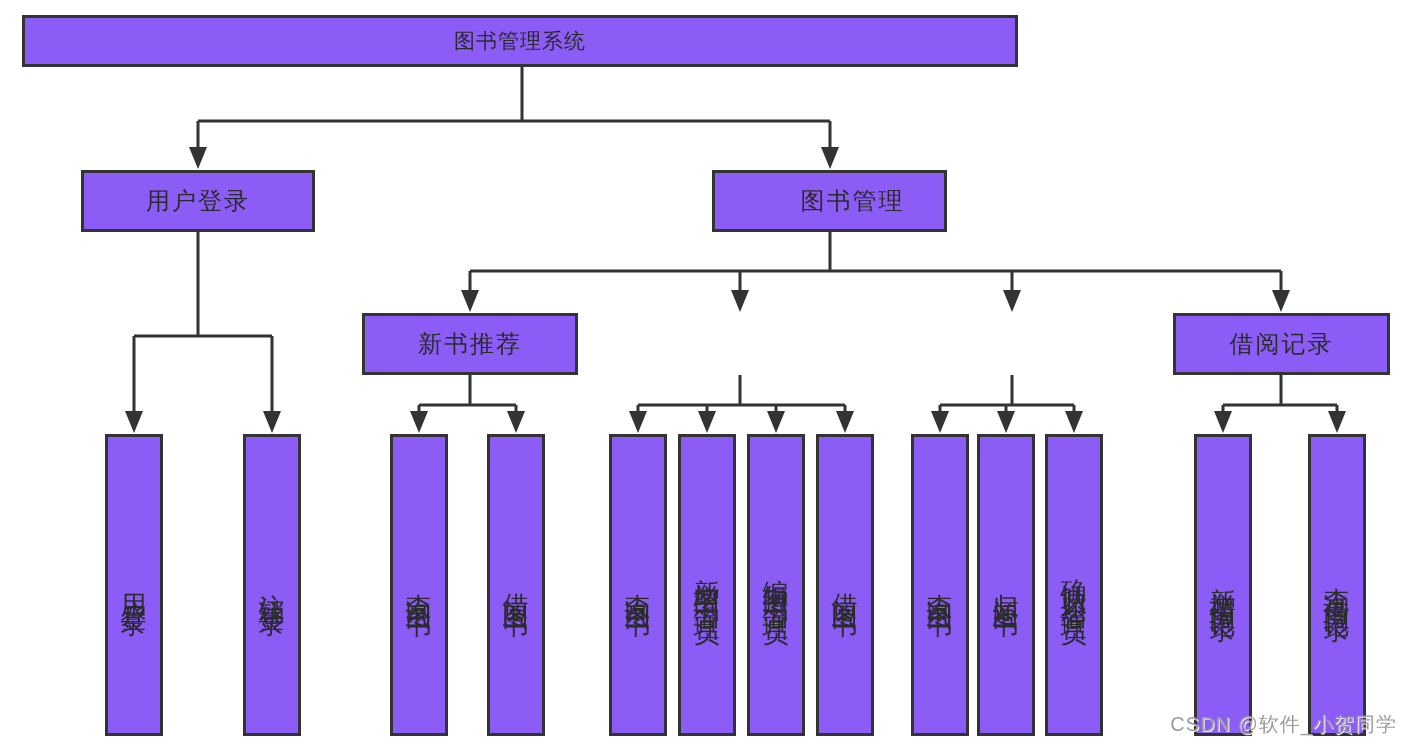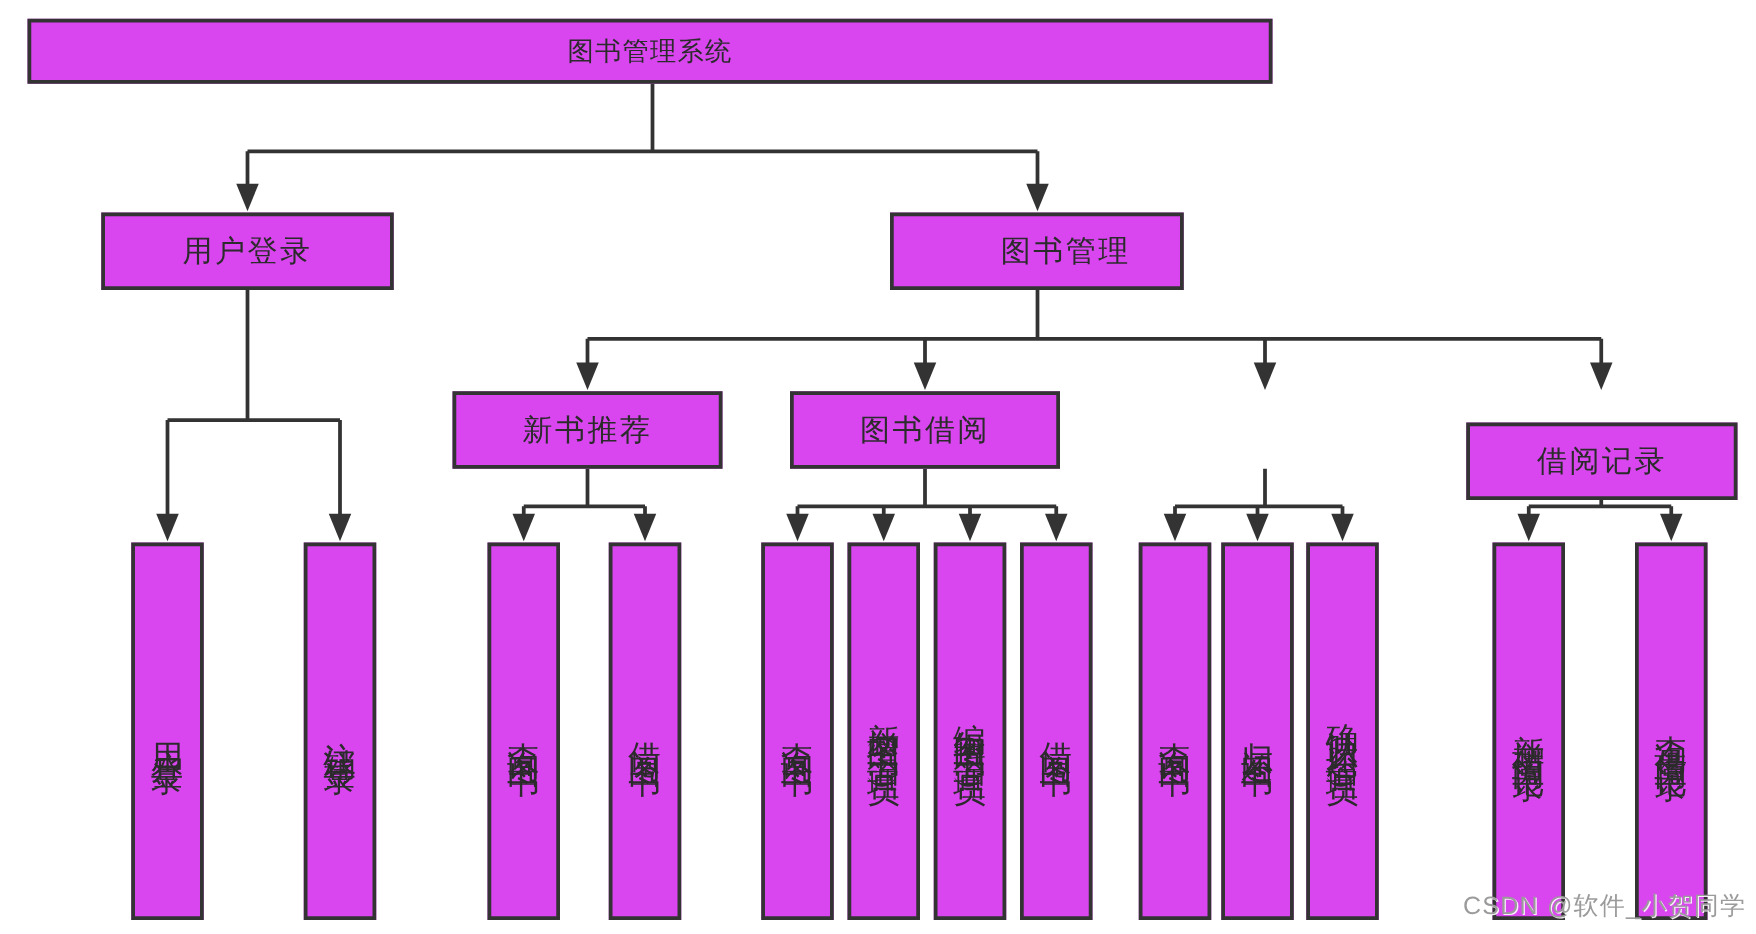--- a/index.html
+++ b/index.html
@@ -14,21 +14,21 @@
   svg.connectors {
     position: absolute;
     left: 0; top: 0;
     width: 1405px; height: 747px;
     z-index: 1;
   }
   .box {
     position: absolute;
     box-sizing: border-box;
     border: 3px solid #333333;
-    background: #d946ef;
+    background: #8b5cf6;
     color: #2b2b2b;
     display: flex;
     align-items: center;
     justify-content: center;
     z-index: 2;
   }
   .root-box  { font-size: 21px; letter-spacing: 1px; }
   .h-label   { font-size: 24px; letter-spacing: 2px; }
   .leaf .vtext {
     writing-mode: vertical-rl;
@@ -84,22 +84,21 @@
         <polygon points="1328,411 1346,411 1337,433" fill="#333333"></polygon>
       </g>
   </svg>
 
   <div class="box root-box" style="left:22px; top:15px; width:996px; height:52px;">图书管理系统</div>
 
   <div class="box h-label" style="left:81px; top:170px; width:234px; height:62px;">用户登录</div>
   <div class="box h-label" style="left:712px; top:170px; width:235px; height:62px;padding-left:46px;">图书管理</div>
 
   <div class="box h-label" style="left:362px; top:313px; width:216px; height:62px;">新书推荐</div>
-  <div class="box h-label" style="left:632px; top:313px; width:216px; height:62px;">图书借阅</div>
-  <div class="box h-label" style="left:1173px; top:313px; width:217px; height:62px;margin-top:25px;">借阅记录</div>
+  <div class="box h-label" style="left:1173px; top:313px; width:217px; height:62px;">借阅记录</div>
 
   <div class="box leaf" style="left:105px; top:434px; width:58px; height:302px;">
     <span class="vtext">用户登录</span>
   </div>
   <div class="box leaf" style="left:243px; top:434px; width:58px; height:302px;">
     <span class="vtext">注销登录</span>
   </div>
 
   <div class="box leaf" style="left:390px; top:434px; width:58px; height:302px;">
     <span class="vtext">查询图书</span>

